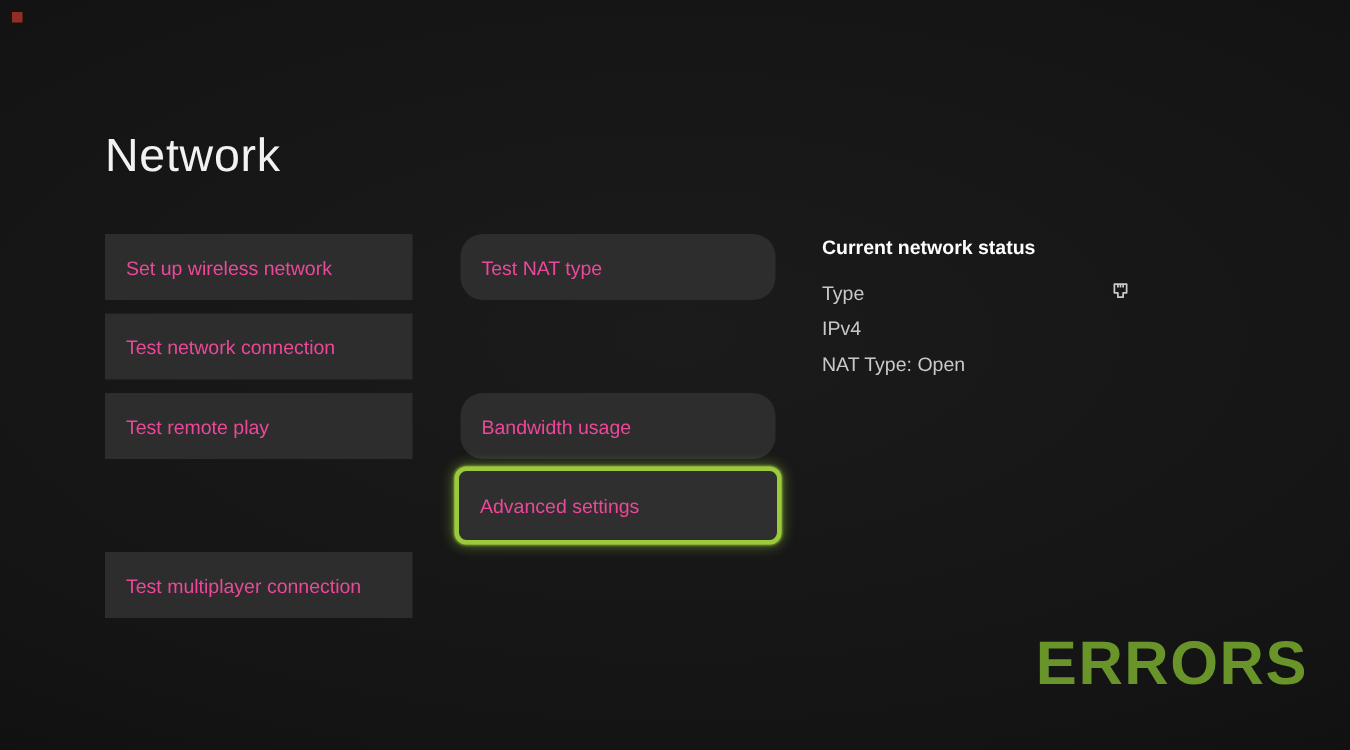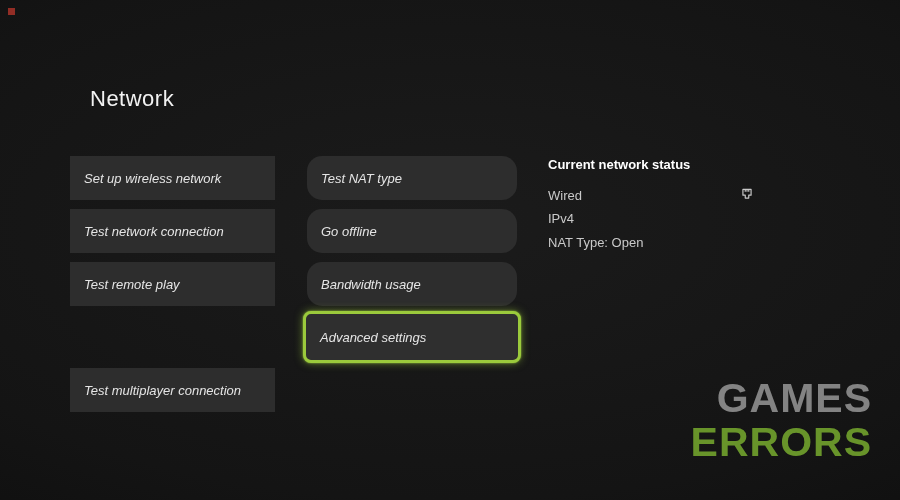--- a/index.html
+++ b/index.html
@@ -11,27 +11,27 @@
   .screen{
     position:relative;width:900px;height:500px;
     background:radial-gradient(ellipse 120% 100% at 50% 45%, #1b1b1b 0%, #141414 55%, #0a0a0a 100%);
   }
   .rec-dot{
     position:absolute;left:8px;top:8px;width:7px;height:7px;
     background:#b3342a;opacity:.8;
   }
   .page-title{
     position:absolute;left:70px;top:86px;
-    font-size:22px;font-weight:400;color:#f2f2f2;letter-spacing:.5px;margin-left:20px;
+    font-size:31px;font-weight:400;color:#f2f2f2;letter-spacing:.5px;
   }
   .tile{
     position:absolute;height:44px;box-sizing:border-box;
     background:#2d2d2d;
     display:flex;align-items:center;padding-left:14px;
-    font-size:13px;color:#e5e5e5;cursor:pointer;font-style:italic;
+    font-size:13px;color:#ec4899;cursor:pointer;
   }
   .col-left{left:70px;width:205px;}
   .col-mid{left:307px;width:210px;border-radius:15px;}
   .r0{top:156px}.r1{top:209px}.r2{top:262px}.r3{top:315px}.r4{top:368px}
   .tile.selected{
     left:303px;top:311px;width:218px;height:52px;
     border:3px solid #9bca3c;border-radius:8px;
     background:#2f2f2f;
     box-shadow:0 0 9px rgba(155,202,60,.55), 0 0 2px rgba(155,202,60,.9);
     text-align:center;
@@ -67,35 +67,33 @@
   <div class="rec-dot"></div>
 
   <div class="page-title">Network</div>
 
   <div class="tile col-left r0">Set up wireless network</div>
   <div class="tile col-left r2">Test remote play</div>
   <div class="tile col-left r1">Test network connection</div>
   <div class="tile col-left r4">Test multiplayer connection</div>
 
   <div class="tile col-mid r0">Test NAT type</div>
-  <div class="tile col-mid r1">Go offline</div>
   <div class="tile col-mid r2">Bandwidth usage</div>
   <div class="tile col-mid selected">Advanced settings</div>
 
   <div class="status-heading">Current network status</div>
-  <div class="status-line st-wired">Wired</div>
+  <div class="status-line st-wired">Type</div>
   <span class="ethernet-icon">
     <svg width="14" height="14" viewBox="0 0 24 24" fill="none" stroke="#c9c9c9" stroke-width="2" stroke-linejoin="round">
       <path d="M5 4h14v10h-4v5h-6v-5H5z"></path>
       <line x1="9" y1="4" x2="9" y2="8"></line>
       <line x1="12" y1="4" x2="12" y2="8"></line>
       <line x1="15" y1="4" x2="15" y2="8"></line>
     </svg>
   </span>
   <div class="status-line st-ipv4">IPv4</div>
   <div class="status-line st-nat">NAT Type: Open</div>
 
   <div class="watermark">
-    <div class="wm-games">GAMES</div>
     <div class="wm-errors">ERRORS</div>
   </div>
 
 </div>
 
 </body></html>

